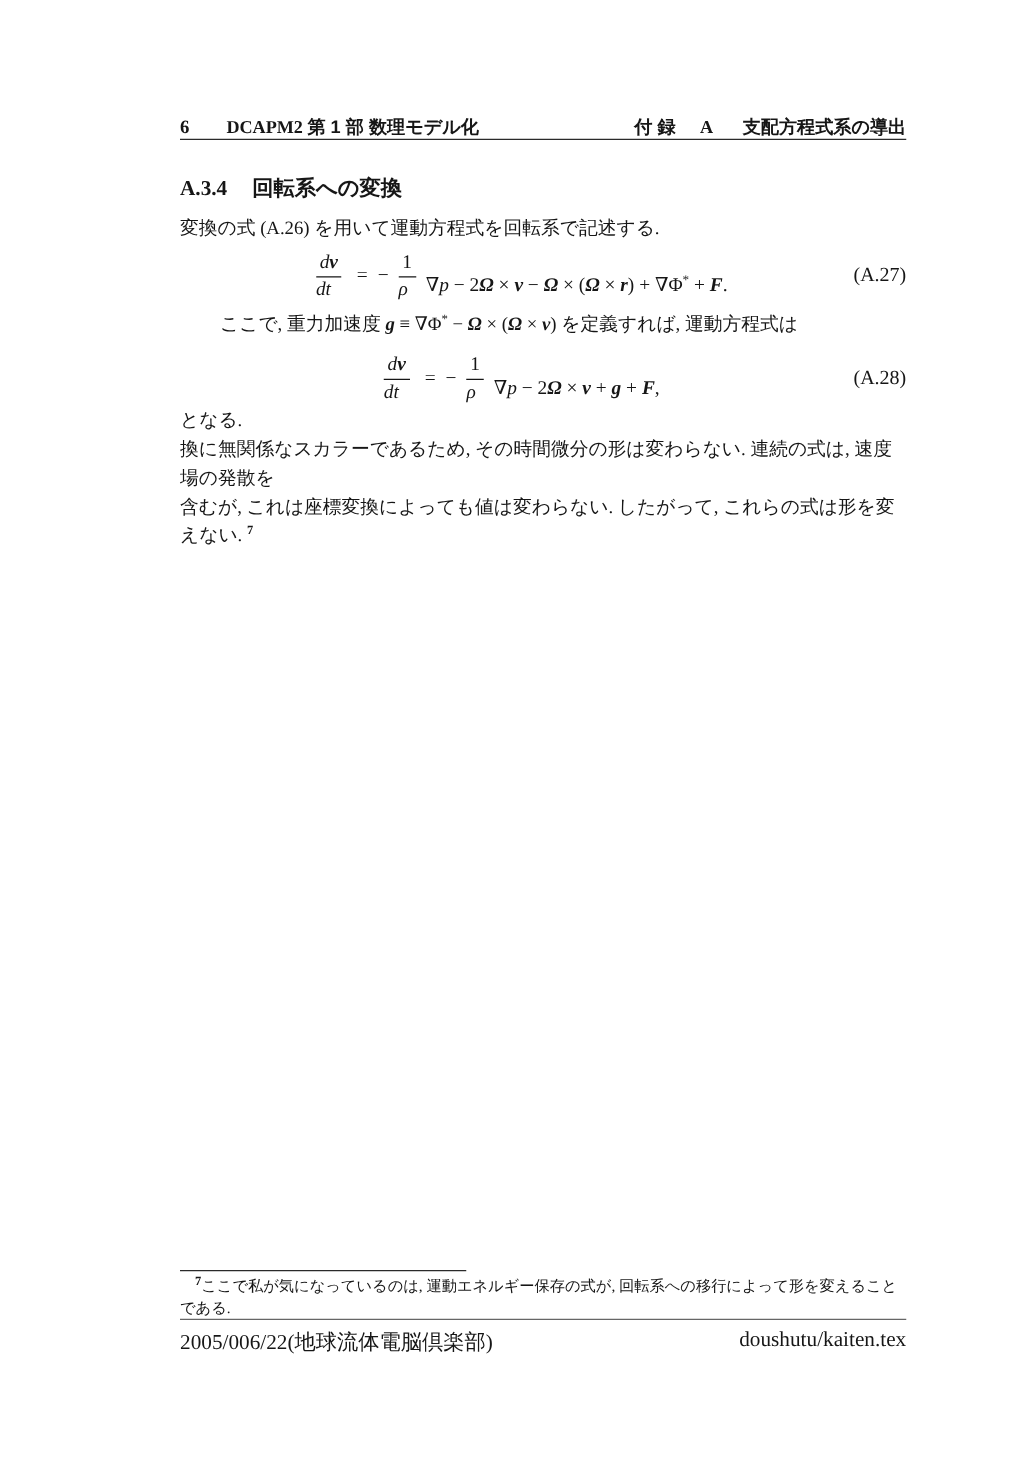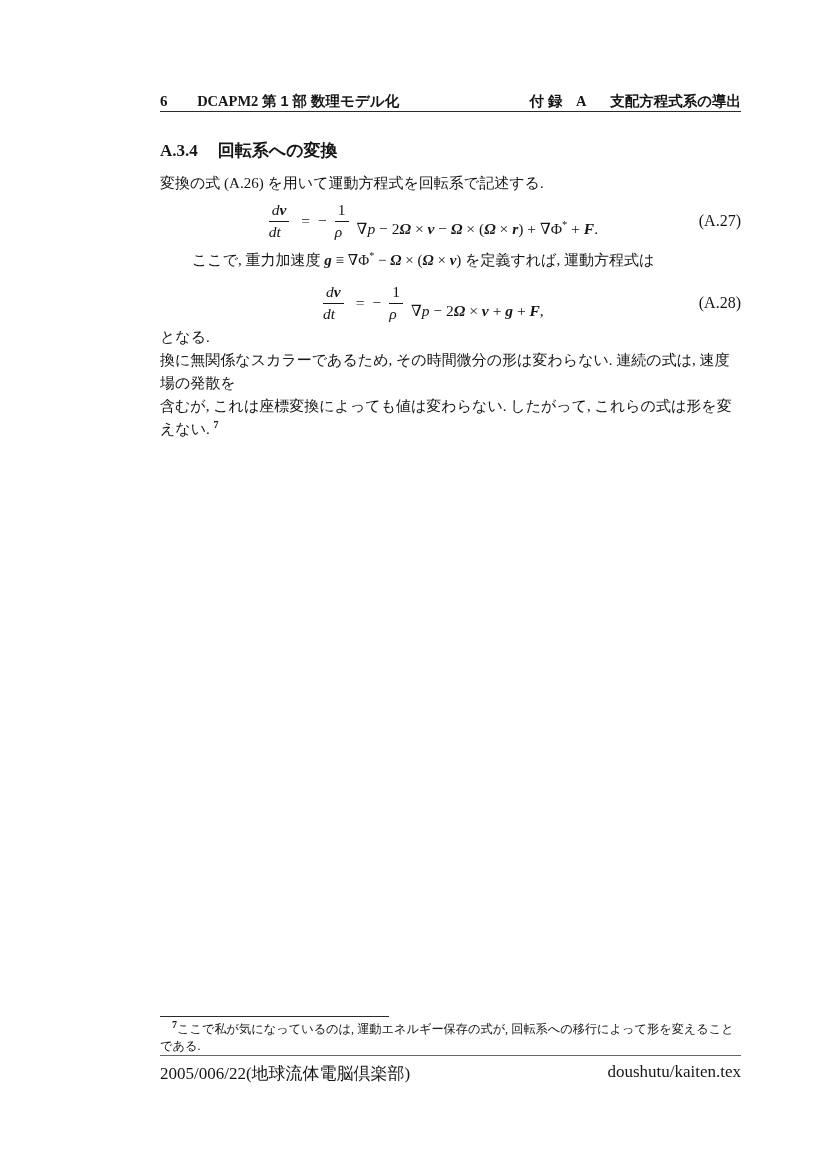--- a/index.html
+++ b/index.html
@@ -1,27 +1,27 @@
 <!DOCTYPE html>
 <html><head>
 <meta charset="utf-8">
 <style>
   html,body{margin:0;padding:0;}
   body{width:826px;height:1169px;background:#ffffff;}
   .page{position:relative;width:826px;height:1169px;background:#ffffff;color:#161616;
         font-family:"Liberation Serif","DejaVu Serif",serif;overflow:hidden;}
   .abs{position:absolute;}
-  .col{left:160px;width:581px;}
+  .col{left:144px;width:581px;}
 
   
   .header{top:92px;display:flex;justify-content:space-between;align-items:baseline;
           font-weight:bold;font-size:14.5px;}
   .hl .pagenum{font-size:15px;margin-right:26px;}
   .jp{font-family:"Liberation Sans","DejaVu Sans",sans-serif;}
-  .hr-label{margin-right:10px;}
+  .hr-label{margin-right:16px;}
   .hr-letter{margin-right:20px;}
   .header-rule{top:111px;border-top:1.4px solid #2a2a2a;height:0;}
 
   
   .section{top:139px;font-size:17px;font-weight:bold;}
   .section .snum{margin-right:20px;}
 
   
   .bodytext{font-size:15px;line-height:23px;}
   .para1{top:172px;}

